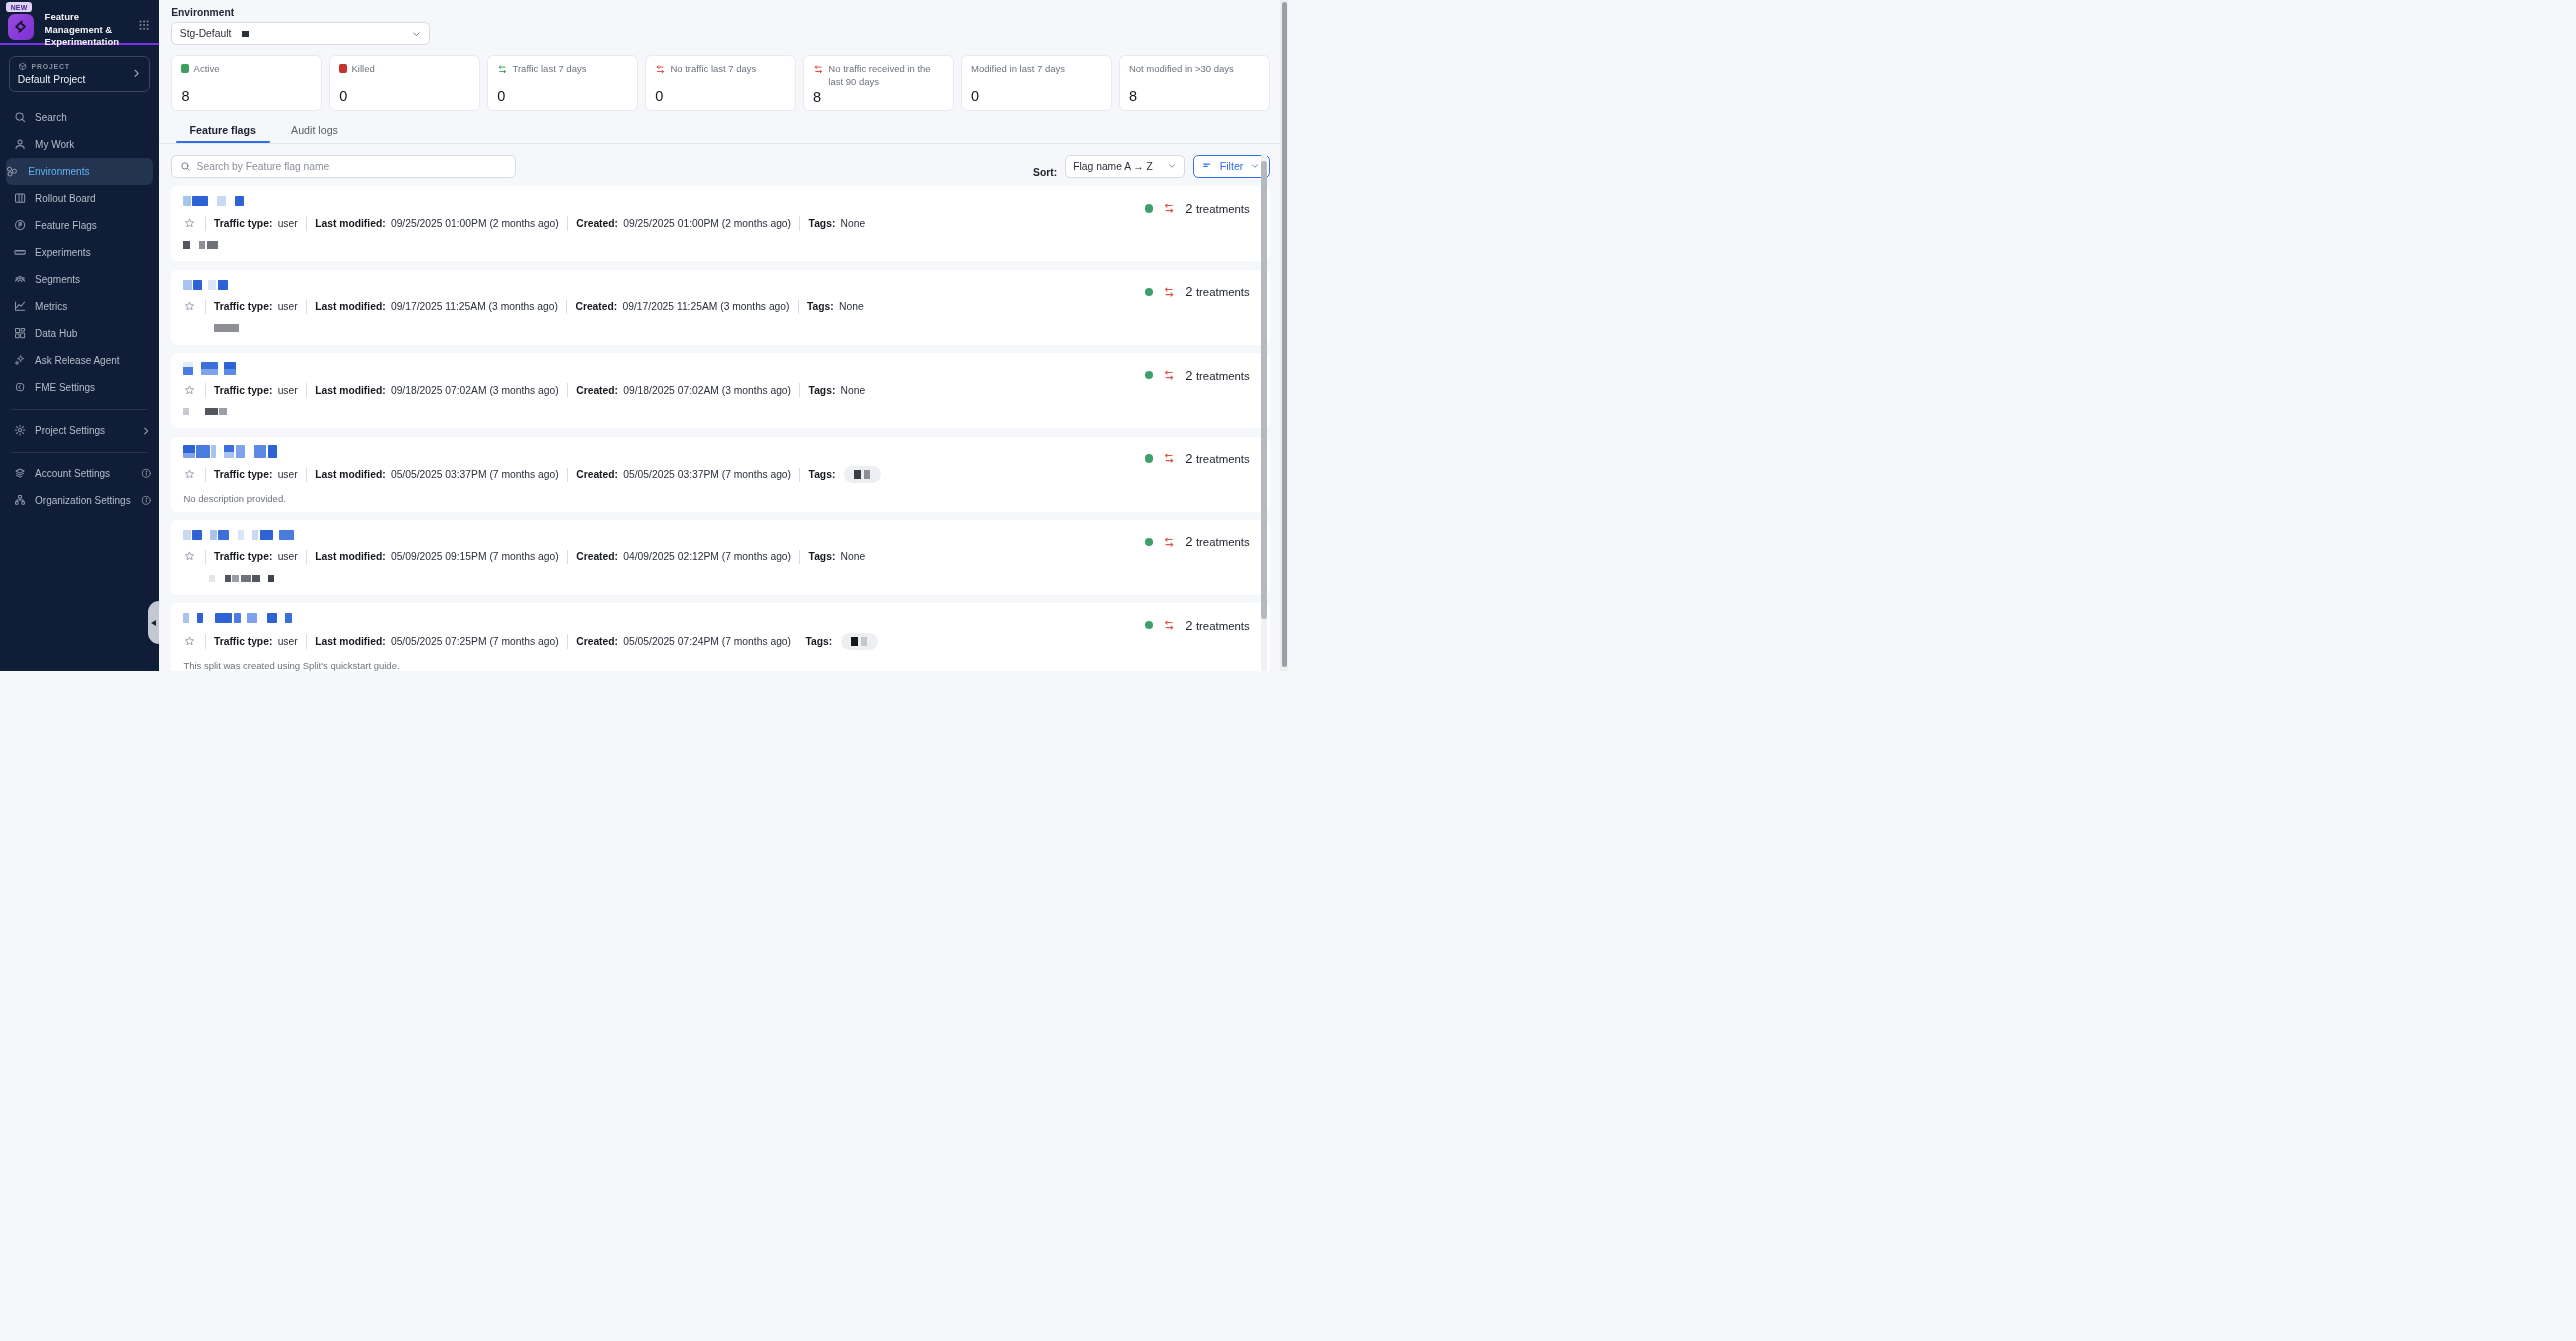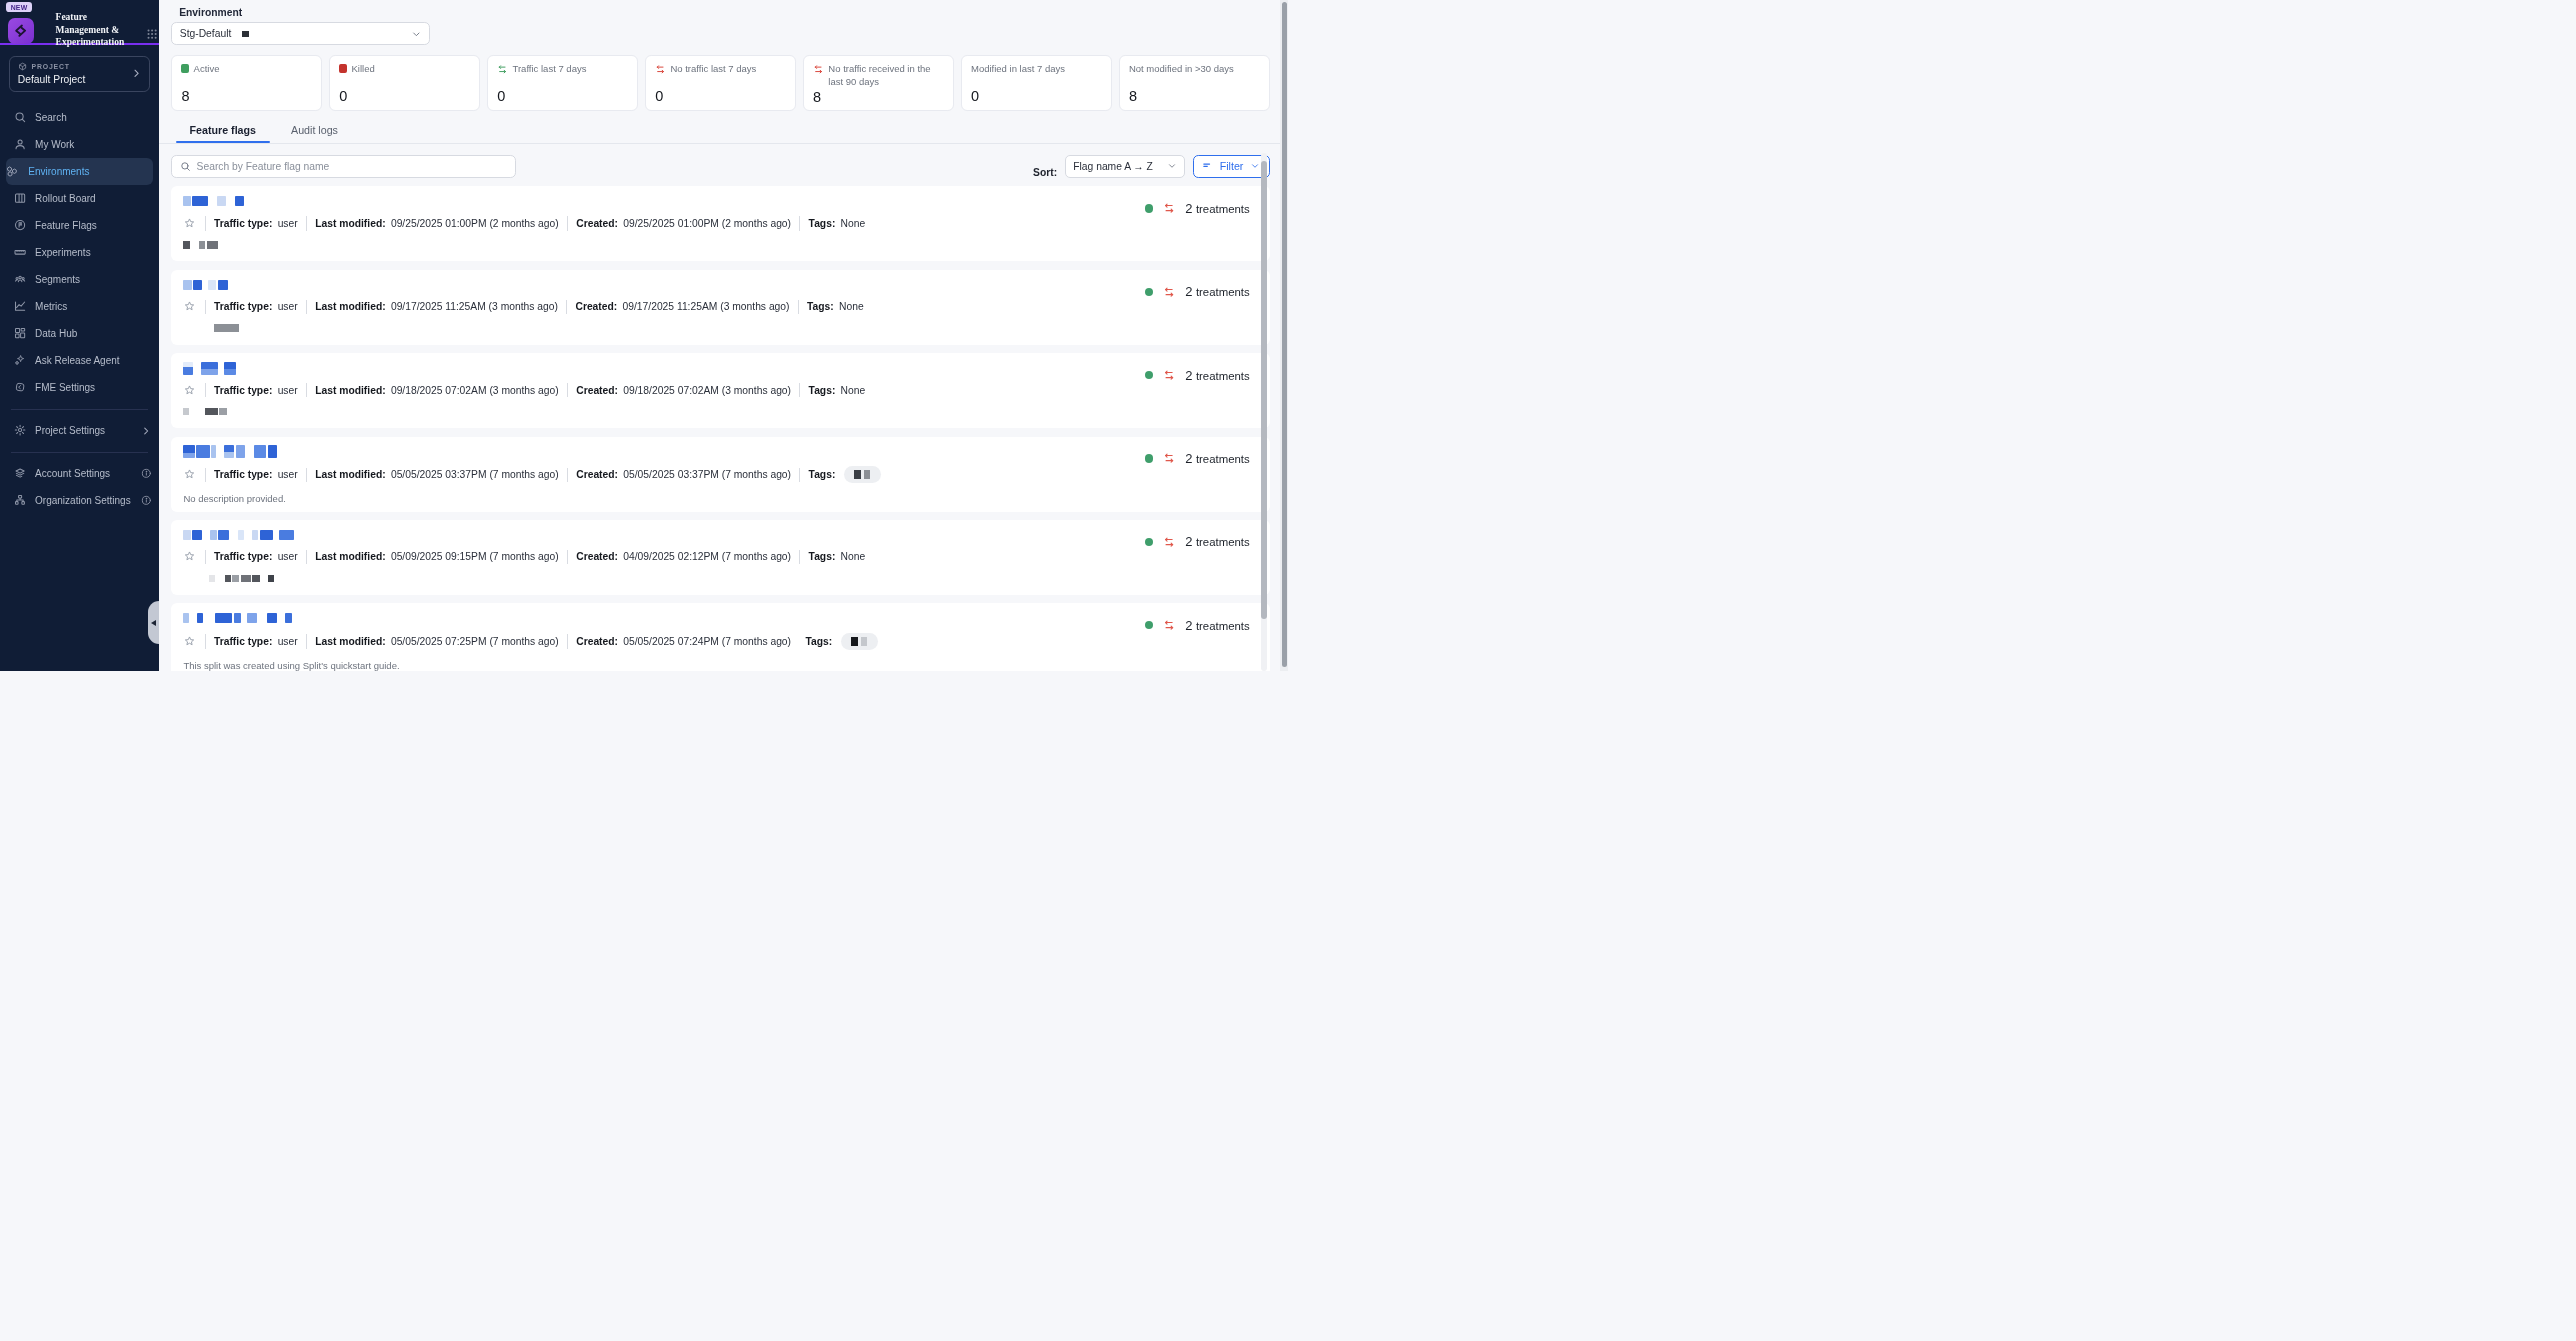--- a/index.html
+++ b/index.html
@@ -4,21 +4,21 @@
 <style>
   * { margin:0; padding:0; box-sizing:border-box; }
   html,body { width:1288px; height:671px; overflow:hidden; }
   body { font-family:"Liberation Sans", sans-serif; background:#f6f7fa; position:relative; color:#2a2f3a; }
   svg { display:block; }
 
   
   .sidebar { position:absolute; left:0; top:0; bottom:0; width:159px; background:#101d36; color:#b6bdcb; display:flex; flex-direction:column; z-index:5; }
   .sb-header { position:relative; padding:4.6px 9.2px 0 7.6px; height:43px; }
   .new-badge { position:absolute; top:2.3px; left:6.1px; background:#ddd2f8; color:#44258a; font-size:6.9px; font-weight:bold; padding:1.5px 4.6px; border-radius:3.1px; letter-spacing:0.2px; }
-  .sb-brand { display:flex; align-items:center; gap:22px; padding-top:6.9px;font-family:Liberation Serif, serif; }
+  .sb-brand { display:flex; align-items:flex-start; gap:11px; padding-top:6.9px; }
   .logo { width:26px; height:26px; border-radius:6.9px; background:linear-gradient(135deg,#9a4ae2,#7a2fd0); flex:none; margin-top:2.3px; display:flex; align-items:center; justify-content:center; }
   .sb-title { font-size:9.5px; font-weight:bold; color:#f2f4f8; line-height:1.3; width:82px; }
   .apps-btn { margin-left:auto; margin-top:7.6px; color:#7d8597; cursor:pointer; }
   .purple-rule { height:2.3px; background:#7a2ff0; }
   .project-card { margin:10.7px 9.2px 0; border:0.8px solid #3a455f; border-radius:6.1px; padding:5.3px 7.6px 6.1px; display:flex; align-items:center; cursor:pointer; }
   .project-card .pc-text { flex:1; }
   .pc-label { display:flex; align-items:center; gap:4.6px; font-size:6.9px; font-weight:bold; letter-spacing:0.8px; color:#8d94a6; }
   .pc-name { font-size:10.3px; color:#eef0f4; margin-top:2.3px; }
   .nav { margin-top:12.2px; }
   .nav-item { display:flex; align-items:center; gap:9.2px; height:27px; padding:0 7.6px 0 13.7px; font-size:10px; cursor:pointer; color:#b6bdcb; }
@@ -30,21 +30,21 @@
   .help-row { display:flex; align-items:center; gap:9.2px; padding:9.2px 13.7px; font-size:10px; color:#b6bdcb; cursor:pointer; }
   .avatar-row { display:flex; align-items:center; gap:9.2px; padding:4.6px 13.7px 13.7px; }
   .avatar { width:21.4px; height:21.4px; border-radius:50%; background:#3a4152; border:0.8px solid #e7e9ef; color:#fff; font-size:9.2px; font-weight:bold; display:flex; align-items:center; justify-content:center; }
   .redact-dk { height:9.2px; width:27.5px; background:#1b2742; border-radius:1.5px; }
   .sq-ic { width:8.4px; height:8.4px; background:#aab0c2; border-radius:0.8px; }
   .collapse-handle { position:absolute; left:148px; top:601px; width:10.7px; height:43px; background:#c3c8d3; border-radius:21.4px 0 0 21.4px; display:flex; align-items:center; justify-content:center; cursor:pointer; z-index:6; }
   .collapse-handle .tri { width:0; height:0; border-top:3.8px solid transparent; border-bottom:3.8px solid transparent; border-right:5.3px solid #1c2434; }
 
   
   .main { position:absolute; left:159px; top:0; right:0; bottom:0; }
-  .env-label { padding:6.9px 0 0 12.2px; font-size:10.3px; font-weight:bold; color:#23293a;margin-left:8px; }
+  .env-label { padding:6.9px 0 0 12.2px; font-size:10.3px; font-weight:bold; color:#23293a; }
   .env-select { margin:4.6px 0 0 12.2px; width:259px; height:23px; background:#fff; border:0.8px solid #d7dae1; border-radius:5.3px; display:flex; align-items:center; padding:0 7.6px; gap:10.7px; cursor:pointer; }
   .env-value { font-size:10.3px; color:#2a2f3a; }
   .env-redact { width:6.9px; height:6.9px; background:#2b2f36; }
   .chev { color:#6b7280; margin-left:auto; }
 
   .cards { display:flex; gap:6.9px; margin:10px 18.3px 0 12.2px; }
   .stat-card { flex:1; background:#fff; border:0.8px solid #e8eaf0; border-radius:6.1px; padding:6.9px 9.2px; height:56px; display:flex; flex-direction:column; justify-content:space-between; }
   .stat-label { font-size:9.5px; color:#6d737e; line-height:1.35; display:flex; align-items:flex-start; gap:4.6px; }
   .stat-label .sic { flex:none; margin-top:0.8px; }
   .sq { width:7.6px; height:8.4px; border-radius:1.9px; }

